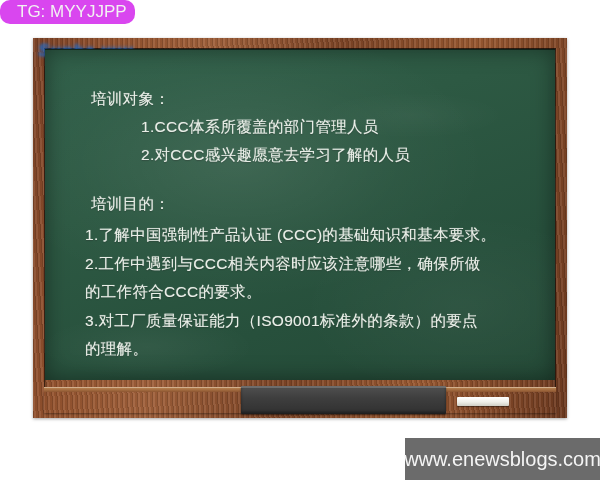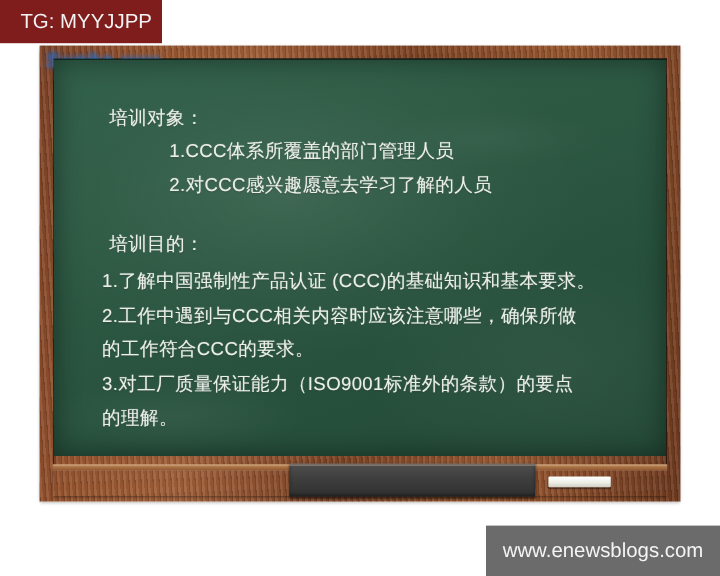--- a/index.html
+++ b/index.html
@@ -95,30 +95,30 @@
     letter-spacing:1px;
     filter:blur(1.6px);
     opacity:.92;
     text-shadow:0 0 3px rgba(20,90,190,.7);
     overflow:hidden;white-space:nowrap;
     pointer-events:none;
   }
 
   
   #tg-badge{
-    position:absolute;left:0;top:0;width:135px;height:36px;
-    background:#7f1d1d;
+    position:absolute;left:0;top:0;width:135px;height:24px;
+    background:#d946ef;
     color:#f2f2f2;font-size:17px;
     display:flex;align-items:center;
-    padding-left:17px;box-sizing:border-box;
+    padding-left:17px;box-sizing:border-box;border-radius:10px;
   }
   #site-badge{
     position:absolute;left:405px;top:438px;width:195px;height:42px;
     background:#6b6b6b;
-    color:#f4f4f4;font-size:17px;
+    color:#f4f4f4;font-size:20px;
     display:flex;align-items:center;justify-content:center;
     box-sizing:border-box;
   }
 </style>
 </head>
 <body>
 
 <div id="blackboard">
 
   <div id="frame-inner-bevel"></div>

